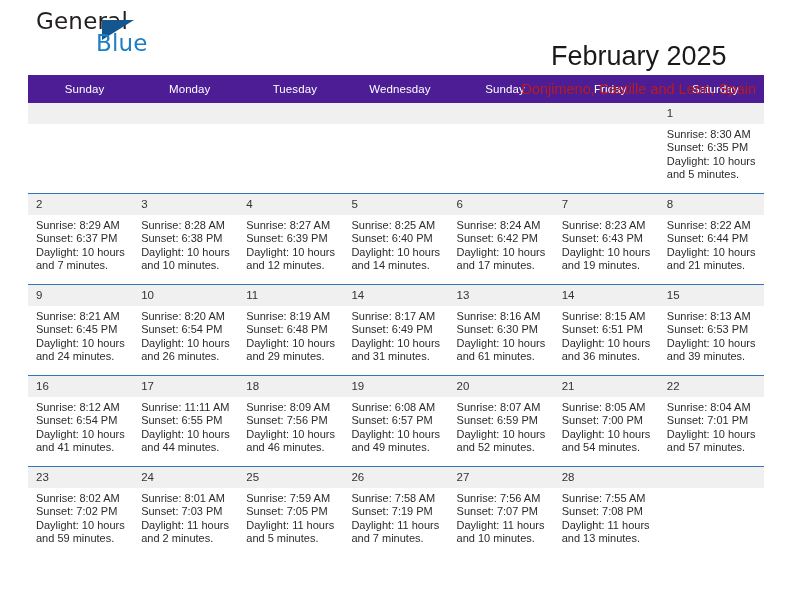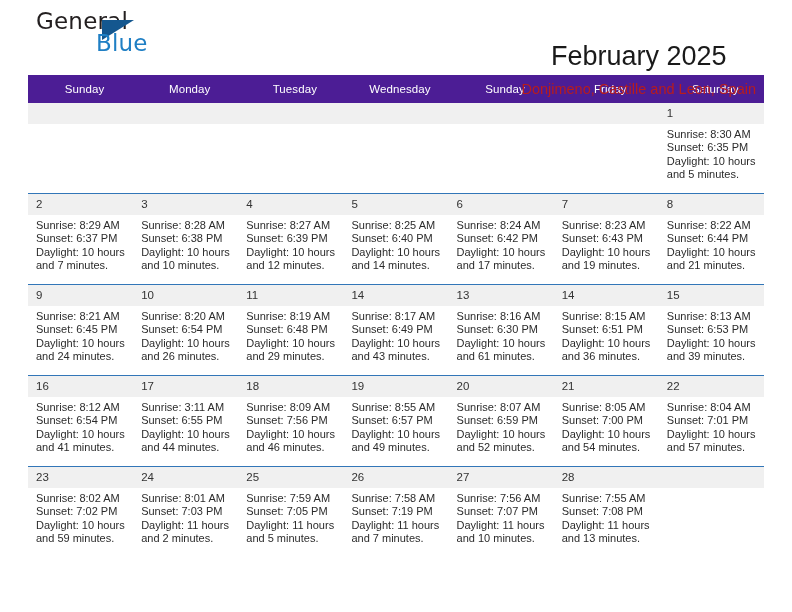--- a/index.html
+++ b/index.html
@@ -284,21 +284,21 @@
               <div>Daylight: 10 hours</div>
               <div>and 29 minutes.</div>
             </div>
           </td>
           <td>
             <div class="daynum">14</div>
             <div class="info">
               <div>Sunrise: 8:17 AM</div>
               <div>Sunset: 6:49 PM</div>
               <div>Daylight: 10 hours</div>
-              <div>and 43 minutes.</div>
+              <div>and 31 minutes.</div>
             </div>
           </td>
           <td>
             <div class="daynum">13</div>
             <div class="info">
               <div>Sunrise: 8:16 AM</div>
               <div>Sunset: 6:30 PM</div>
               <div>Daylight: 10 hours</div>
               <div>and 61 minutes.</div>
             </div>
@@ -328,39 +328,39 @@
             <div class="info">
               <div>Sunrise: 8:12 AM</div>
               <div>Sunset: 6:54 PM</div>
               <div>Daylight: 10 hours</div>
               <div>and 41 minutes.</div>
             </div>
           </td>
           <td>
             <div class="daynum">17</div>
             <div class="info">
-              <div>Sunrise: 3:11 AM</div>
+              <div>Sunrise: 11:11 AM</div>
               <div>Sunset: 6:55 PM</div>
               <div>Daylight: 10 hours</div>
               <div>and 44 minutes.</div>
             </div>
           </td>
           <td>
             <div class="daynum">18</div>
             <div class="info">
               <div>Sunrise: 8:09 AM</div>
               <div>Sunset: 7:56 PM</div>
               <div>Daylight: 10 hours</div>
               <div>and 46 minutes.</div>
             </div>
           </td>
           <td>
             <div class="daynum">19</div>
             <div class="info">
-              <div>Sunrise: 8:55 AM</div>
+              <div>Sunrise: 6:08 AM</div>
               <div>Sunset: 6:57 PM</div>
               <div>Daylight: 10 hours</div>
               <div>and 49 minutes.</div>
             </div>
           </td>
           <td>
             <div class="daynum">20</div>
             <div class="info">
               <div>Sunrise: 8:07 AM</div>
               <div>Sunset: 6:59 PM</div>

